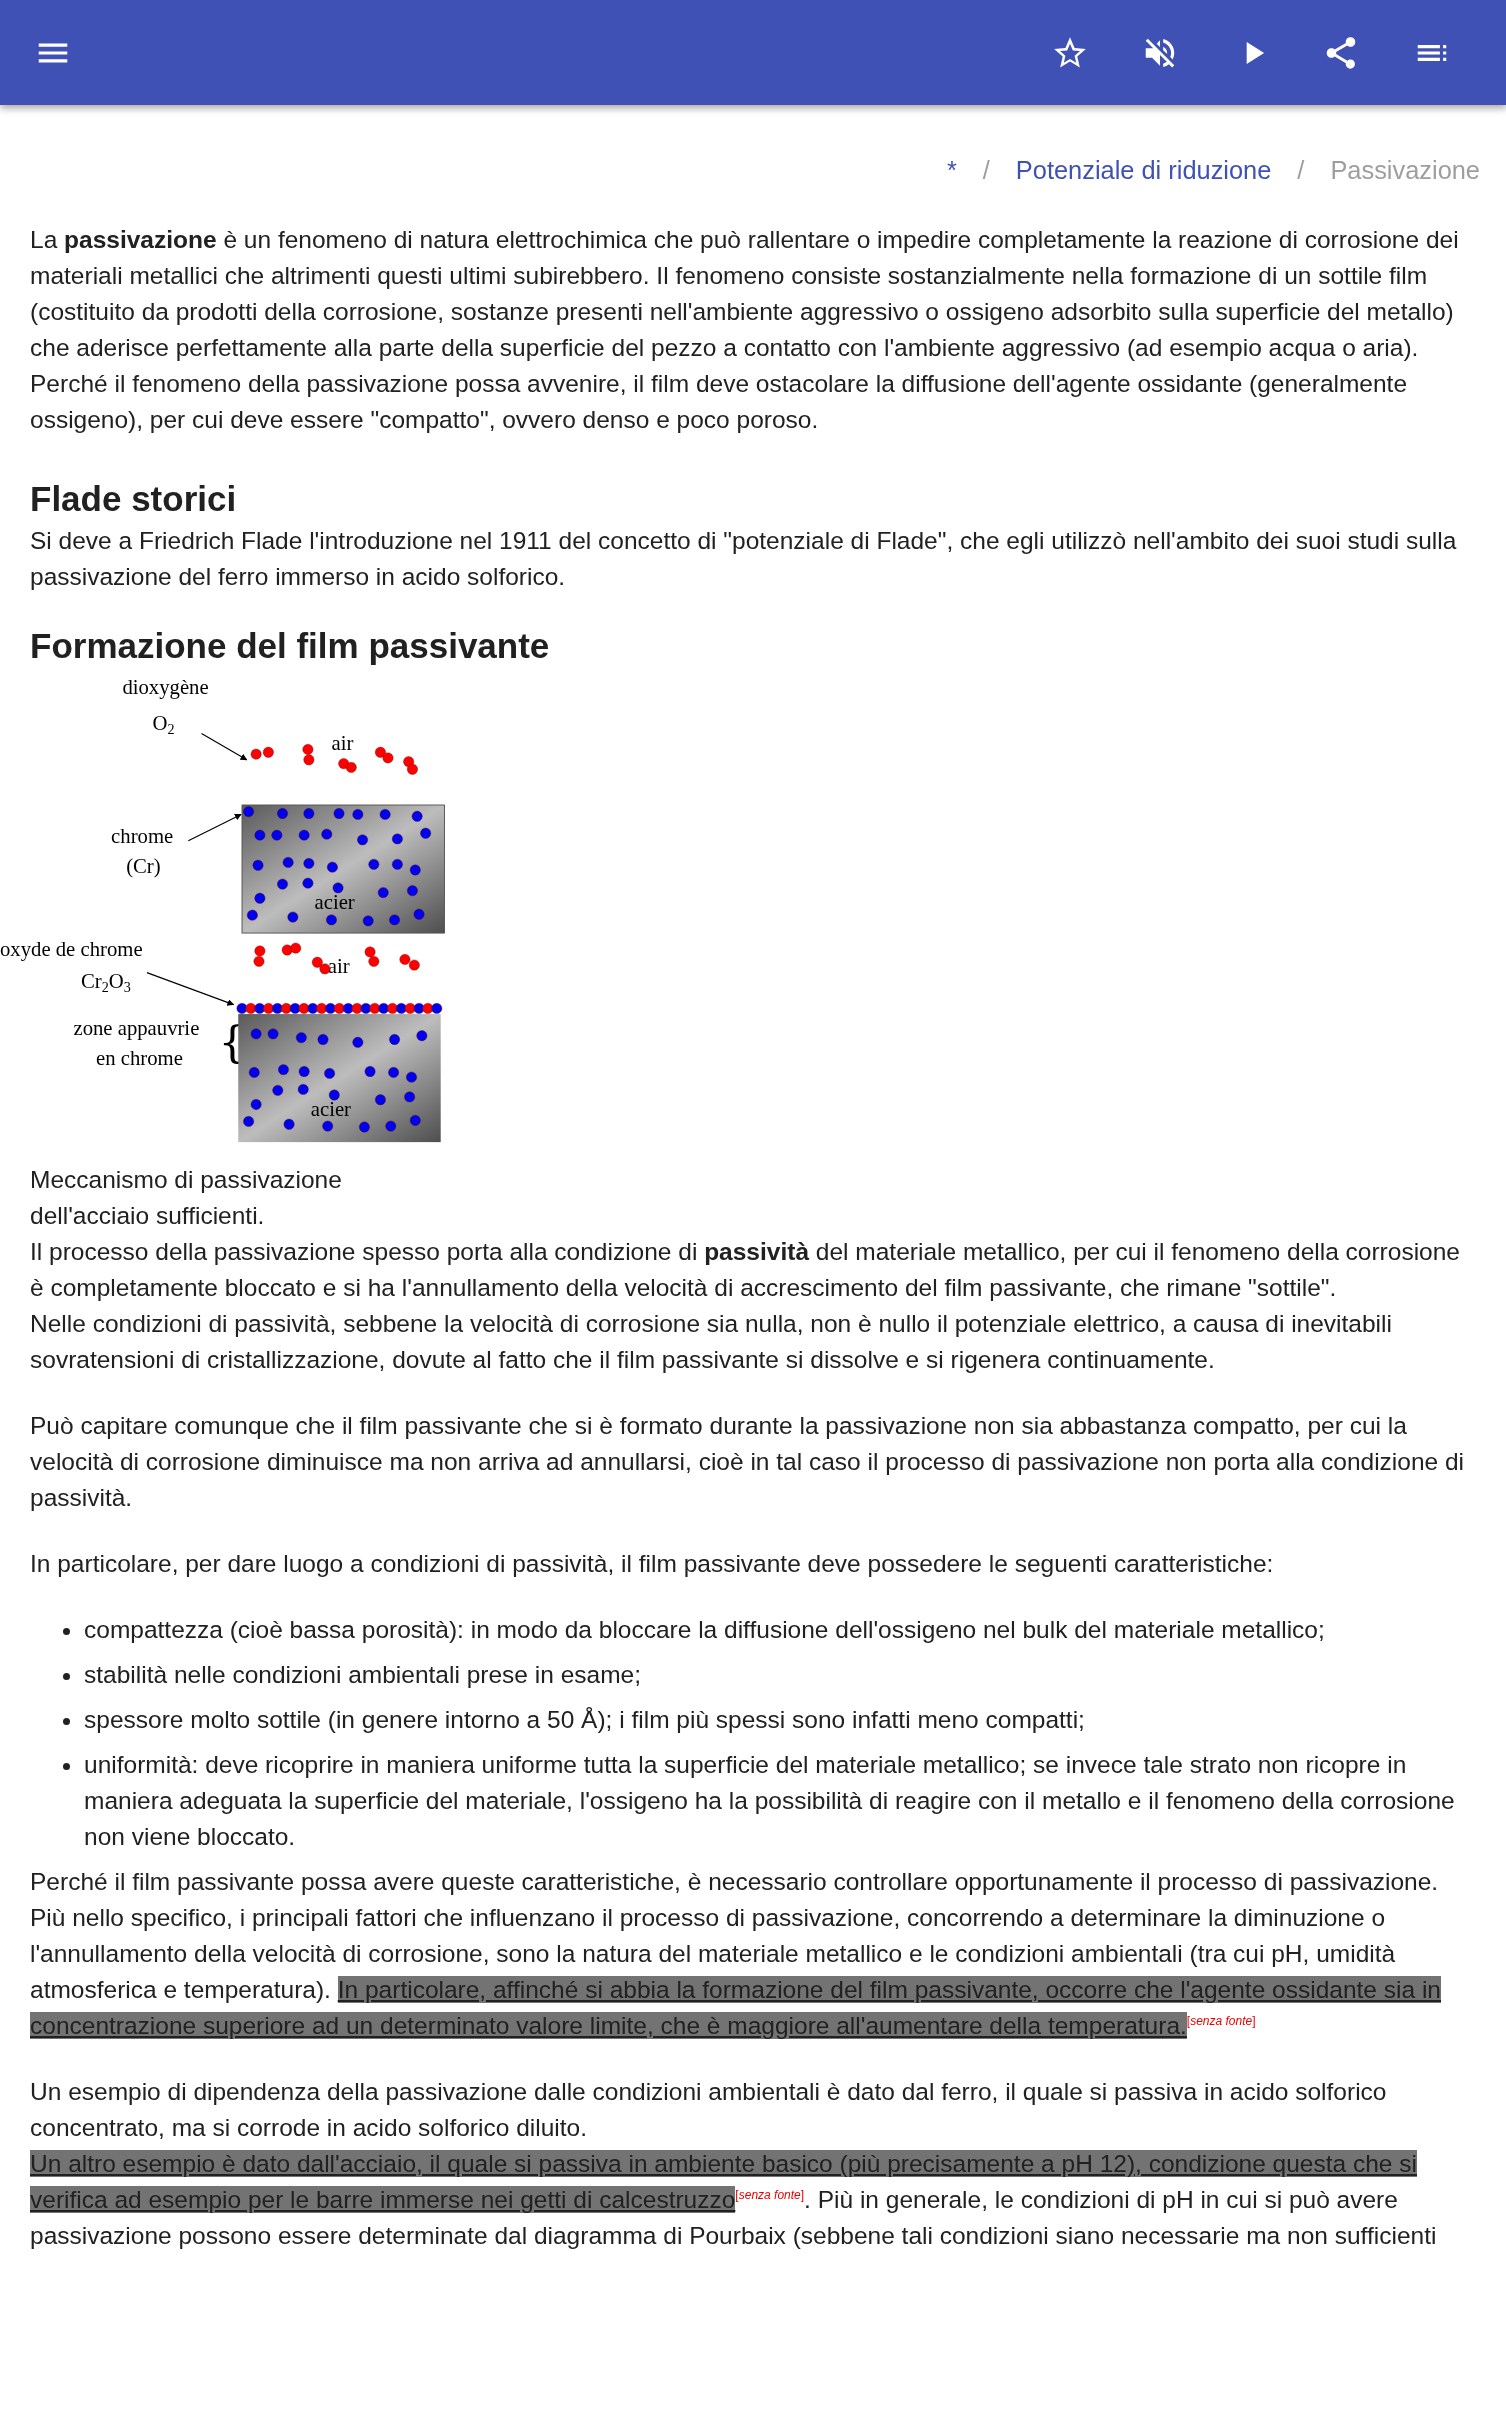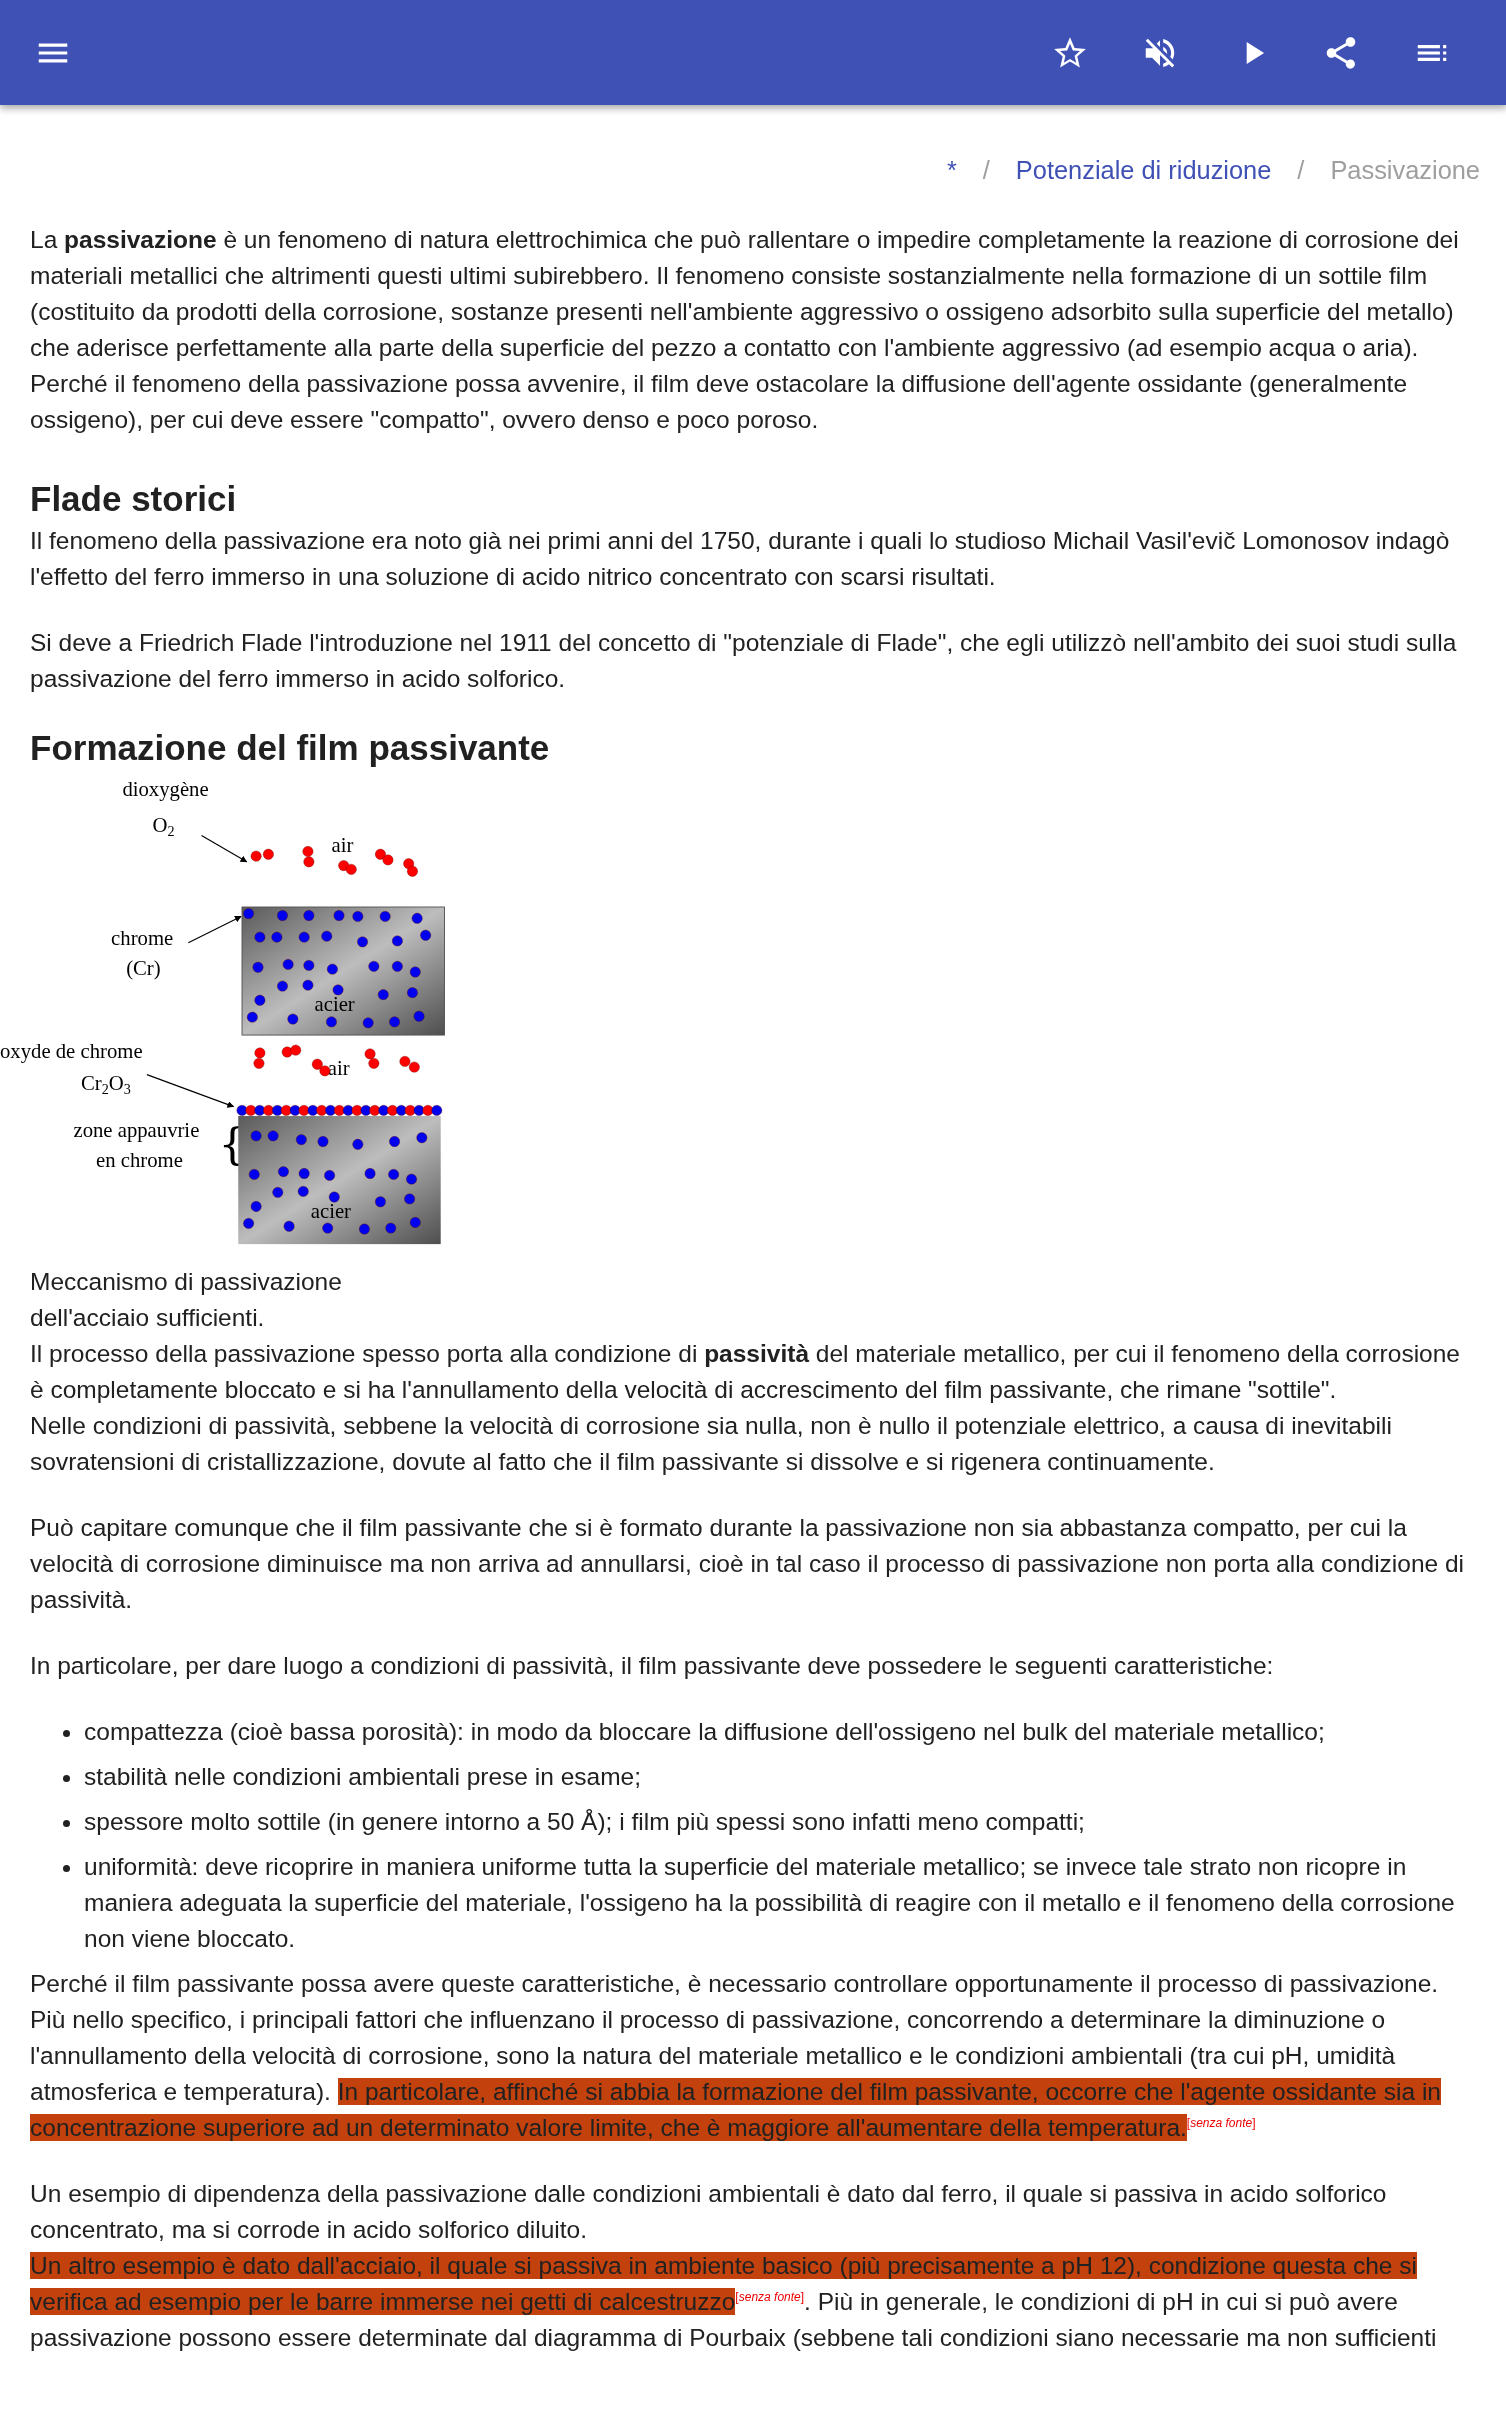--- a/index.html
+++ b/index.html
@@ -13,21 +13,21 @@
   .crumbs { font-size:25.4px; line-height:38px; padding-left:21px; margin-bottom:33px;text-align:right; }
   .crumbs a { color:#3F51B5; text-decoration:none; }
   .crumbs .sep { color:#9e9e9e; margin:0 26px; }
   .crumbs .cur { color:#9e9e9e; }
   p { margin:0 0 30px 0; }
   h2 { font-size:35px; line-height:41px; margin:40px 0 3.8px 0; font-weight:bold; color:#212121; }
   .figure { width:452px; height:490px; margin:3.8px 0 0 0; }
   .caption { margin:0; }
   ul { margin:30px 0 0 0; padding-left:45px; }
   ul li { margin:9px; }
-  .hl { background:#c2410c; }
+  .hl { background:#737373;text-decoration:underline; }
   sup.nf { color:#e00; font-style:italic; font-size:12px; vertical-align:super; line-height:0; }
   sup.nf .br { font-style:normal; }
 </style>
 </head>
 <body>
 
 <div class="appbar">
   <div class="ic" style="left:30px">
     <svg viewBox="0 0 24 24">
         <path d="M3 6h18v2H3zM3 11h18v2H3zM3 16h18v2H3z"></path>
@@ -61,21 +61,20 @@
 </div>
 
 <div class="content">
   <div class="crumbs">
     <a href="#">*</a><span class="sep">/</span><a href="#">Potenziale di riduzione</a><span class="sep">/</span><span class="cur">Passivazione</span>
   </div>
 
   <p><span>La </span><b>passivazione</b><span> è un fenomeno di natura elettrochimica che può rallentare o impedire completamente la reazione di corrosione dei materiali metallici che altrimenti questi ultimi subirebbero. Il fenomeno consiste sostanzialmente nella formazione di un sottile film (costituito da prodotti della corrosione, sostanze presenti nell'ambiente aggressivo o ossigeno adsorbito sulla superficie del metallo) che aderisce perfettamente alla parte della superficie del pezzo a contatto con l'ambiente aggressivo (ad esempio acqua o aria). Perché il fenomeno della passivazione possa avvenire, il film deve ostacolare la diffusione dell'agente ossidante (generalmente ossigeno), per cui deve essere "compatto", ovvero denso e poco poroso.</span></p>
 
   <h2>Flade storici</h2>
-  <p>Il fenomeno della passivazione era noto già nei primi anni del 1750, durante i quali lo studioso Michail Vasil'evič Lomonosov indagò l'effetto del ferro immerso in una soluzione di acido nitrico concentrato con scarsi risultati.</p>
   <p>Si deve a Friedrich Flade l'introduzione nel 1911 del concetto di "potenziale di Flade", che egli utilizzò nell'ambito dei suoi studi sulla passivazione del ferro immerso in acido solforico.</p>
 
   <h2 style="margin-top:26px">Formazione del film passivante</h2>
 
   <svg class="figure" viewBox="0 0 480 520" style="margin-left:-30px;font-size:26px">
     <defs>
       <linearGradient id="steel" x1="0" y1="0" x2="1" y2="1">
         <stop offset="0" stop-color="#5a5a5a"></stop>
         <stop offset="0.5" stop-color="#bdbdbd"></stop>
         <stop offset="1" stop-color="#4e4e4e"></stop>

